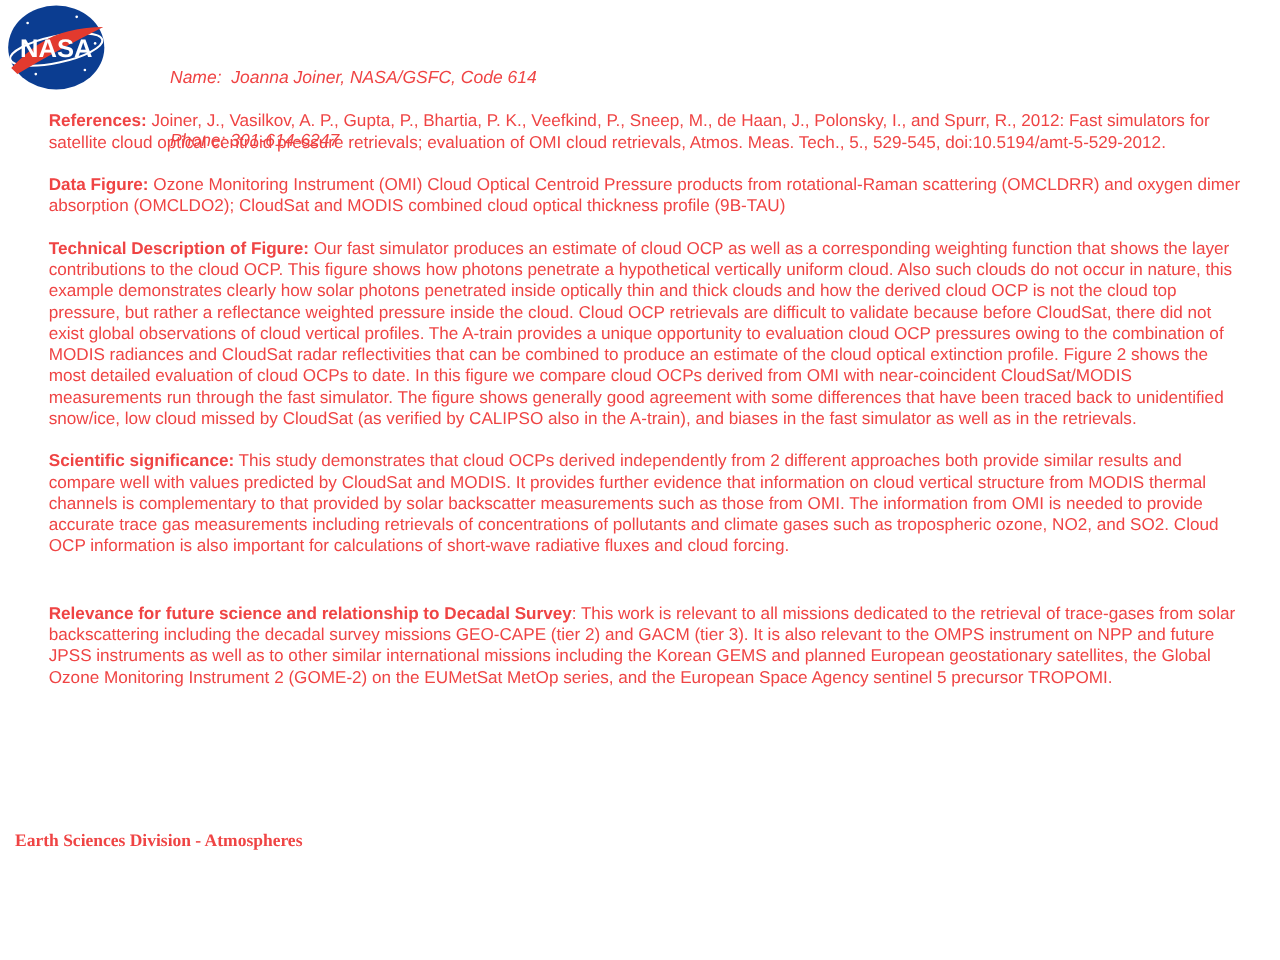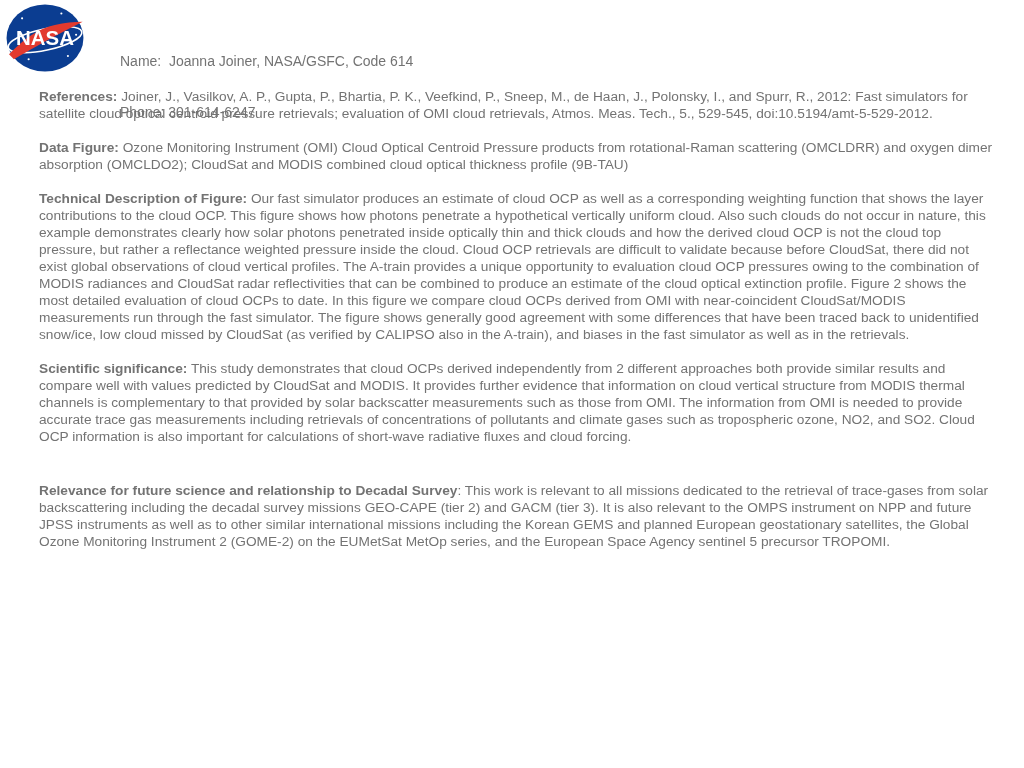--- a/index.html
+++ b/index.html
@@ -5,45 +5,46 @@
   html, body {
     margin: 0;
     padding: 0;
     background: #ffffff;
   }
   .page {
     position: relative;
     width: 1024px;
     height: 688px;
     background: #ffffff;
-    color: #737373;
+    color: #ef4444;
     font-family: "Liberation Sans", sans-serif;
     overflow: hidden;
   }
   .header {
     position: absolute;
     top: 0;
     left: 0;
     right: 0;
     height: 80px;
   }
   .logo-wrap {
     position: absolute;
     top: 2px;
     left: 4px;
     width: 82px;
     height: 72px;
   }
   .contact {
     position: absolute;
     top: 19px;
-    left: 120px;
+    left: 136px;
     font-size: 14px;
     line-height: 17px;
     white-space: pre-wrap;
+    font-style: italic;
   }
   .body-text {
     position: absolute;
     top: 88px;
     left: 27px;
     width: 966px;
     font-size: 13.7px;
     line-height: 17px;
   }
   .para {
@@ -94,14 +95,17 @@
 
     <p class="para"><b>Data Figure:</b><span> Ozone Monitoring Instrument (OMI) Cloud Optical Centroid Pressure products from rotational-Raman scattering (OMCLDRR) and oxygen dimer absorption (OMCLDO2); CloudSat and MODIS combined cloud optical thickness profile (9B-TAU)</span></p>
 
     <p class="para"><b>Technical Description of Figure:</b><span> Our fast simulator produces an estimate of cloud OCP as well as a corresponding weighting function that shows the layer contributions to the cloud OCP. This figure shows how photons penetrate a hypothetical vertically uniform cloud. Also such clouds do not occur in nature, this example demonstrates clearly how solar photons penetrated inside optically thin and thick clouds and how the derived cloud OCP is not the cloud top pressure, but rather a reflectance weighted pressure inside the cloud. Cloud OCP retrievals are difficult to validate because before CloudSat, there did not exist global observations of cloud vertical profiles. The A-train provides a unique opportunity to evaluation cloud OCP pressures owing to the combination of MODIS radiances and CloudSat radar reflectivities that can be combined to produce an estimate of the cloud optical extinction profile. Figure 2 shows the most detailed evaluation of cloud OCPs to date. In this figure we compare cloud OCPs derived from OMI with near-coincident CloudSat/MODIS measurements run through the fast simulator. The figure shows generally good agreement with some differences that have been traced back to unidentified snow/ice, low cloud missed by CloudSat (as verified by CALIPSO also in the A-train), and biases in the fast simulator as well as in the retrievals.</span></p>
 
     <p class="para"><b>Scientific significance:</b><span> This study demonstrates that cloud OCPs derived independently from 2 different approaches both provide similar results and compare well with values predicted by CloudSat and MODIS. It provides further evidence that information on cloud vertical structure from MODIS thermal channels is complementary to that provided by solar backscatter measurements such as those from OMI. The information from OMI is needed to provide accurate trace gas measurements including retrievals of concentrations of pollutants and climate gases such as tropospheric ozone, NO2, and SO2. Cloud OCP information is also important for calculations of short-wave radiative fluxes and cloud forcing.</span></p>
 
     <p class="para extra-gap"><b>Relevance for future science and relationship to Decadal Survey</b><span>: This work is relevant to all missions dedicated to the retrieval of trace-gases from solar backscattering including the decadal survey missions GEO-CAPE (tier 2) and GACM (tier 3). It is also relevant to the OMPS instrument on NPP and future JPSS instruments as well as to other similar international missions including the Korean GEMS and planned European geostationary satellites, the Global Ozone Monitoring Instrument 2 (GOME-2) on the EUMetSat MetOp series, and the European Space Agency sentinel 5 precursor TROPOMI.</span></p>
   </div>
 
+  <div class="footer">
+    <span>Earth Sciences Division - Atmospheres</span>
+  </div>
 
 </div>
 
 </body></html>

